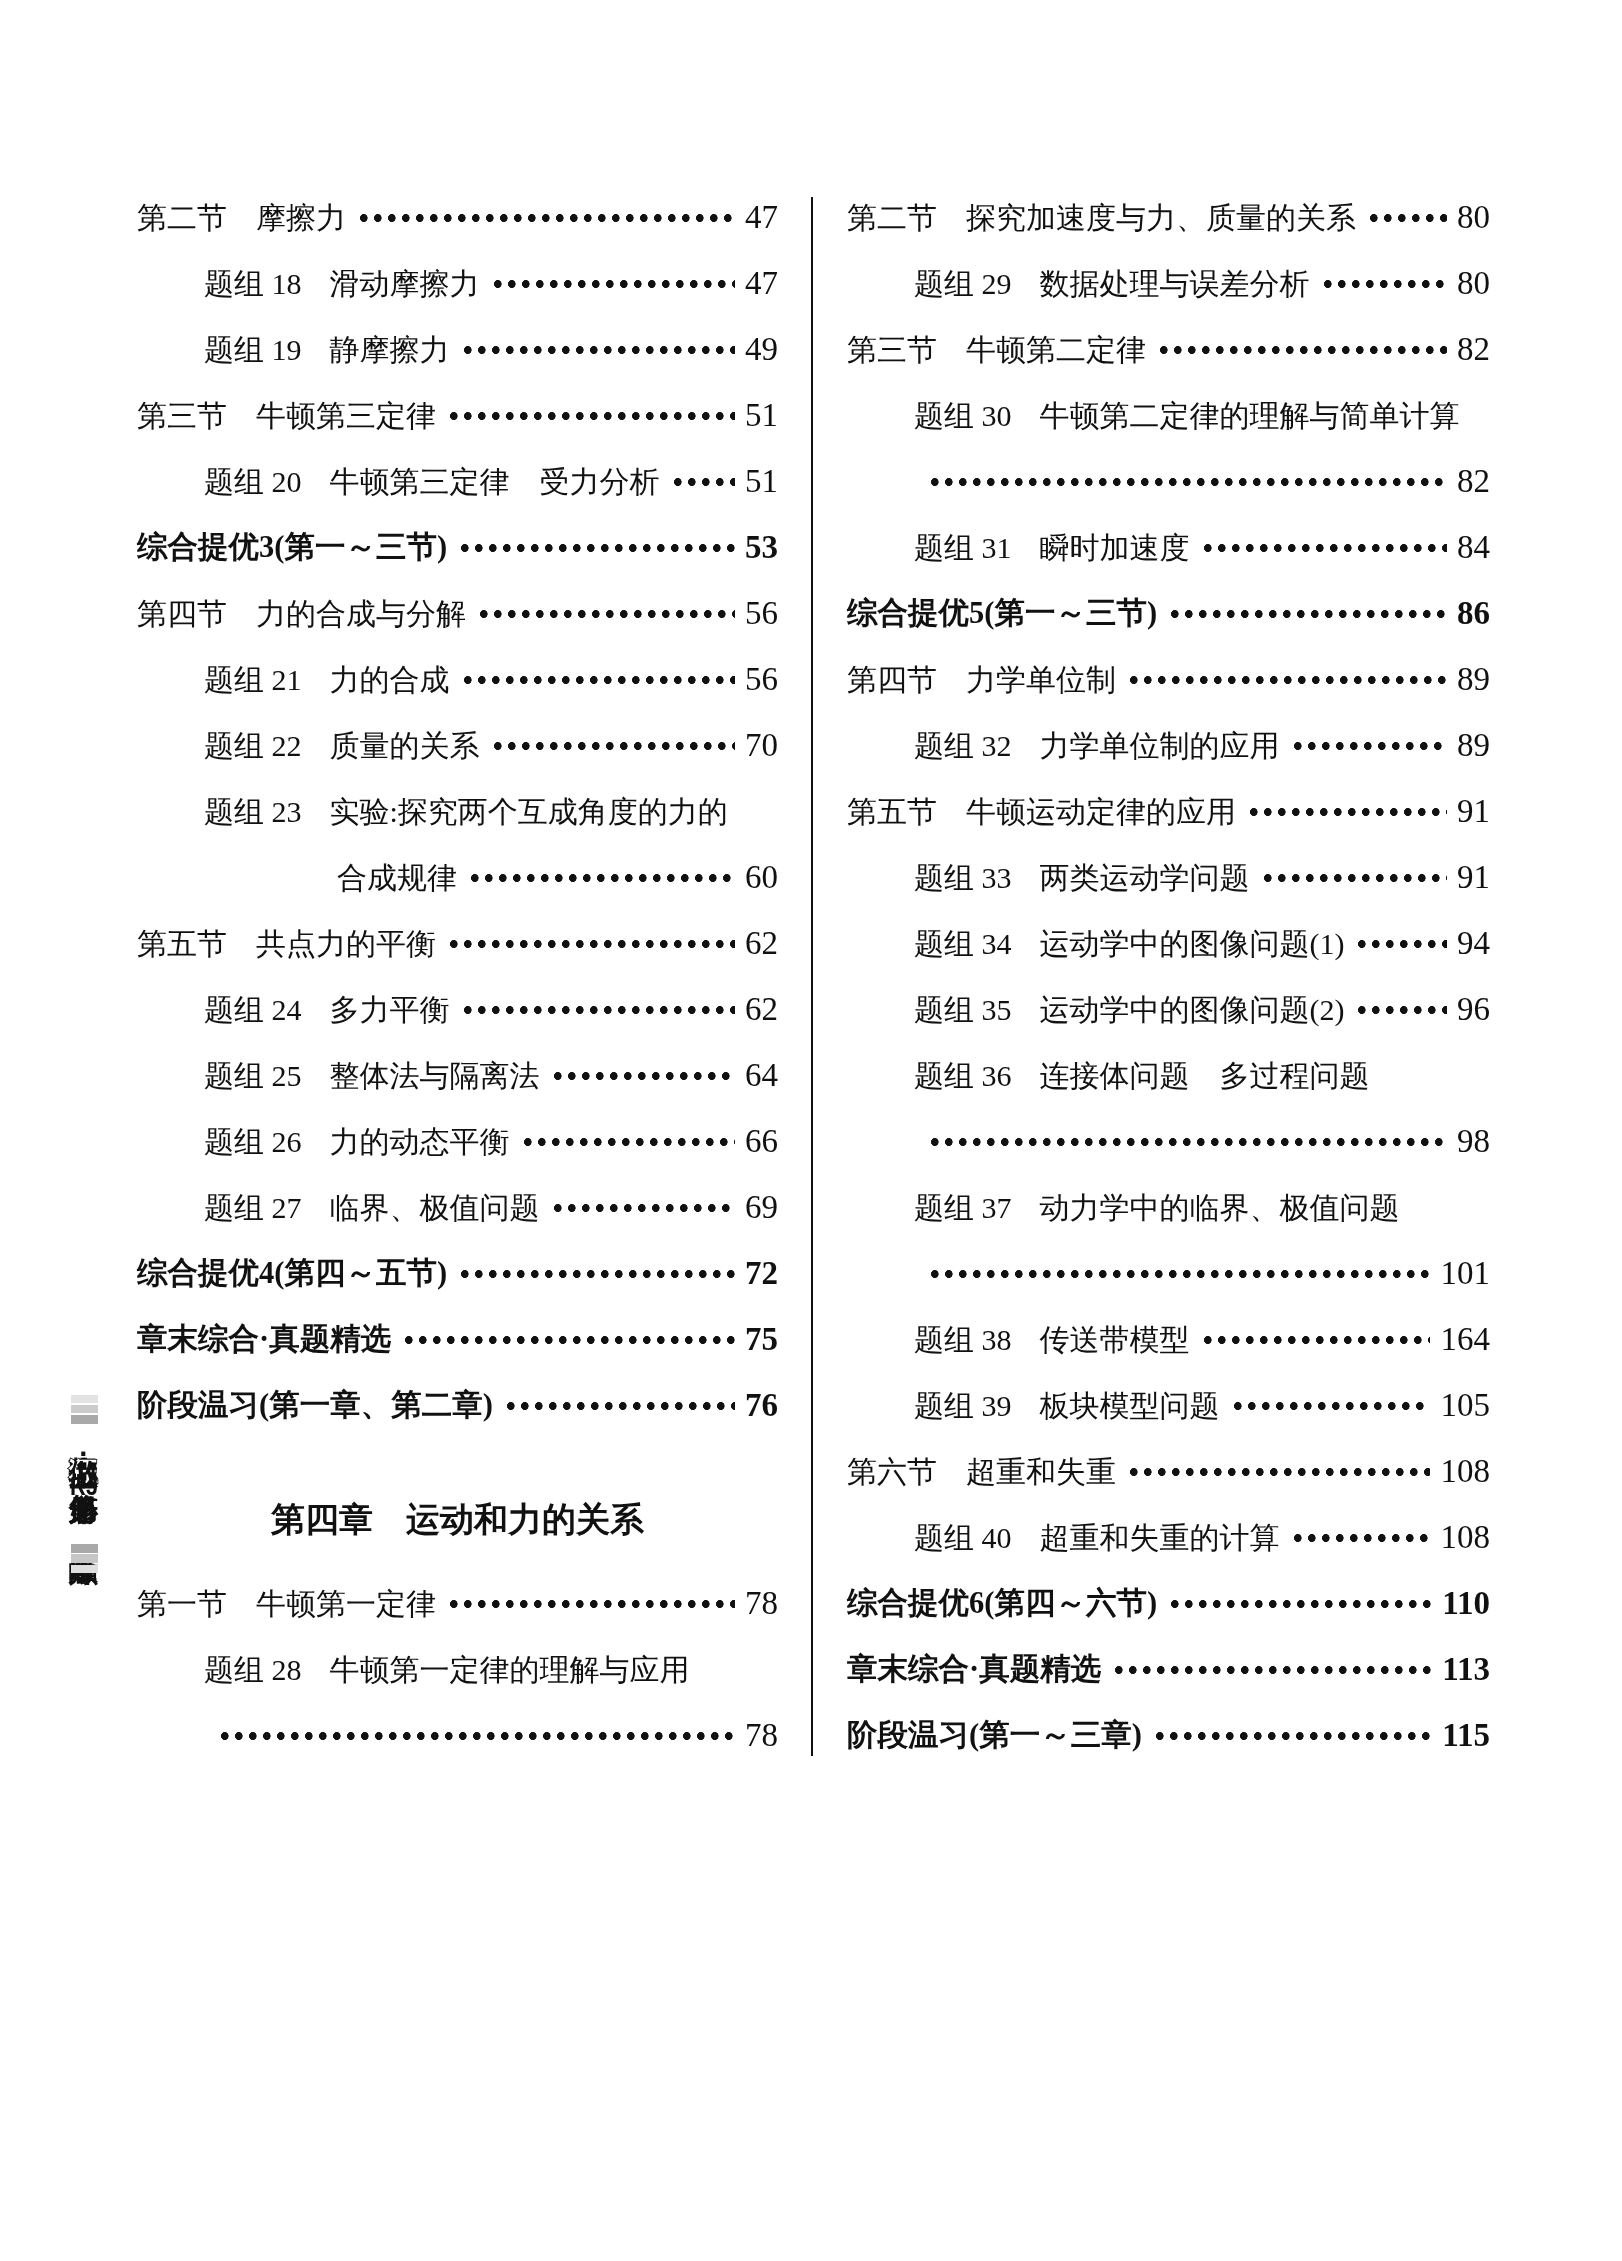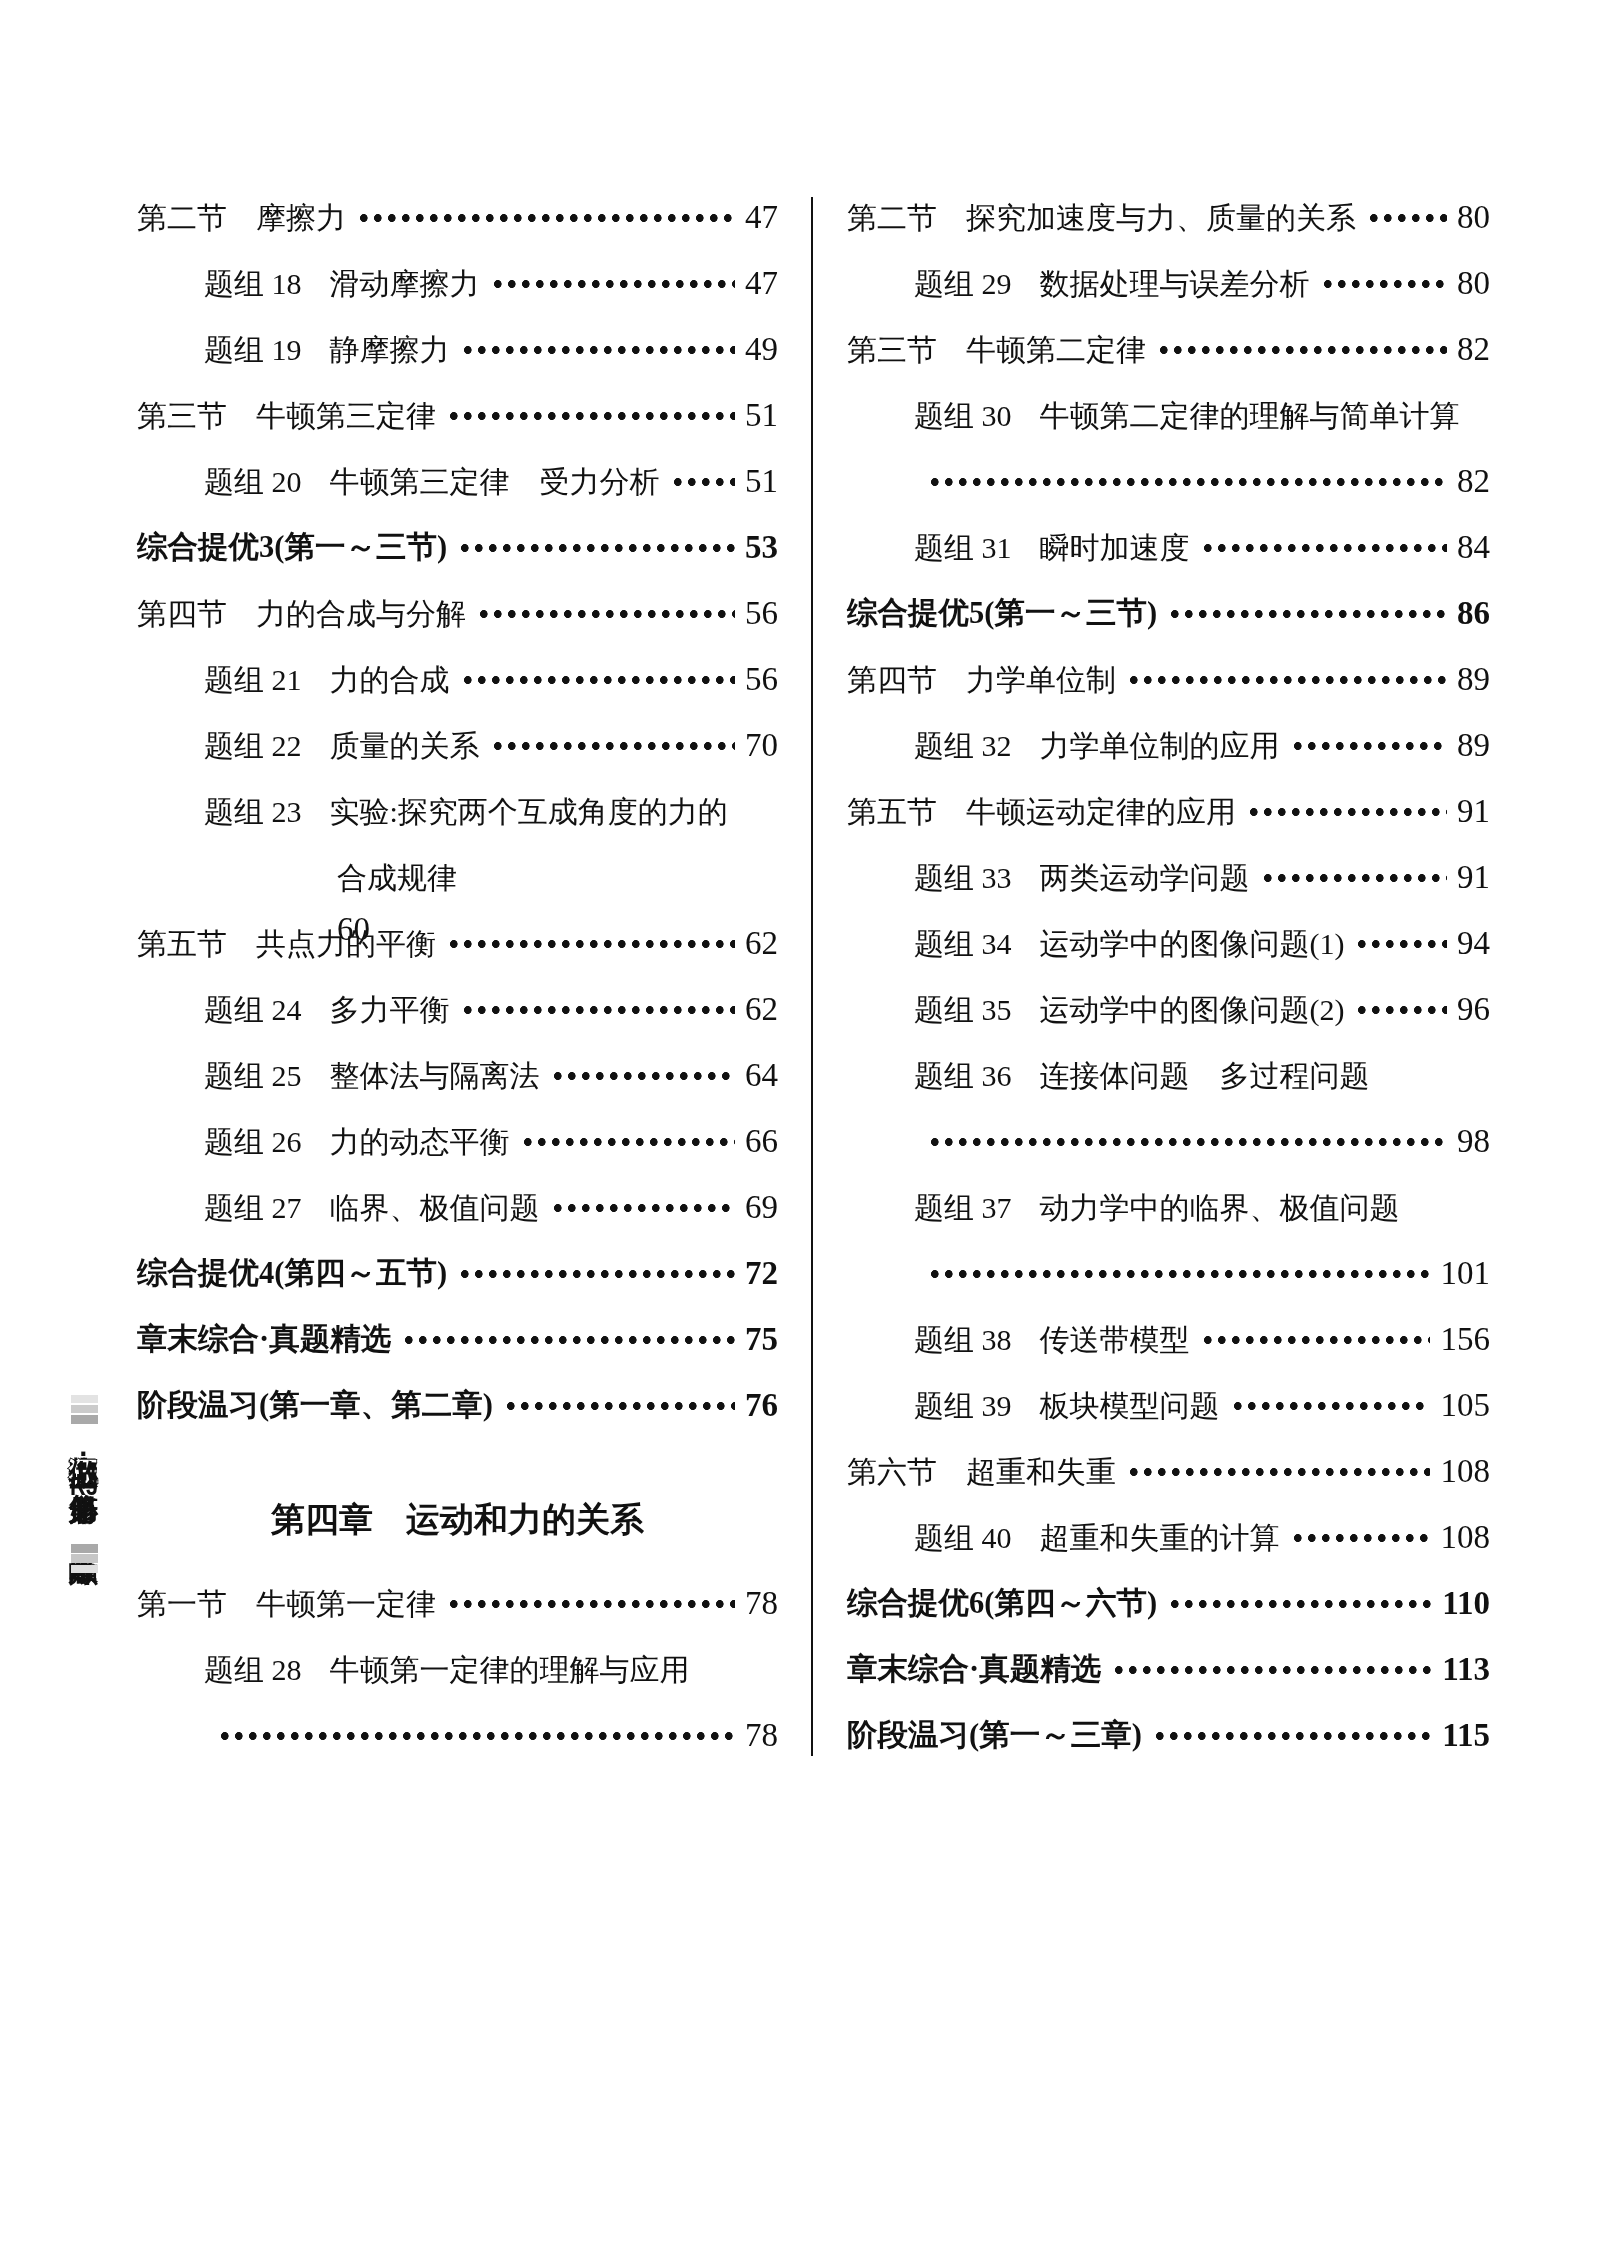--- a/index.html
+++ b/index.html
@@ -22,21 +22,21 @@
   .row{
     height:66px;
     display:flex;align-items:flex-start;
     font-size:30px;line-height:37px;
     white-space:nowrap;
   }
   .row .no{flex:none;margin-right:29px;}
   .row .title{flex:none;}
   .row.group{padding-left:67px;}
   .row.group .no{margin-right:28px;}
-  .row.wrap{padding-left:200px;flex-direction:column;}
+  .row.wrap{padding-left:200px;}
   .row.dotsonly{padding-left:84px;}
   .row.bold{
     font-family:Liberation Serif, serif;
     font-weight:700;font-size:30.5px;
   }
   .row.chapter{
     height:132px;
     align-items:center;justify-content:center;
     font-family:"Liberation Sans","DejaVu Sans",sans-serif;
     font-weight:700;font-size:34px;
@@ -305,21 +305,21 @@
         <span class="title">动力学中的临界、极值问题</span>
       </div>
       <div class="row dotsonly">
         <span class="leader"></span>
         <span class="pagenum">101</span>
       </div>
       <div class="row group">
         <span class="no">题组 38</span>
         <span class="title">传送带模型</span>
         <span class="leader"></span>
-        <span class="pagenum">156</span>
+        <span class="pagenum">164</span>
       </div>
       <div class="row group">
         <span class="no">题组 39</span>
         <span class="title">板块模型问题</span>
         <span class="leader"></span>
         <span class="pagenum">105</span>
       </div>
       <div class="row section">
         <span class="no">第六节</span>
         <span class="title">超重和失重</span>

